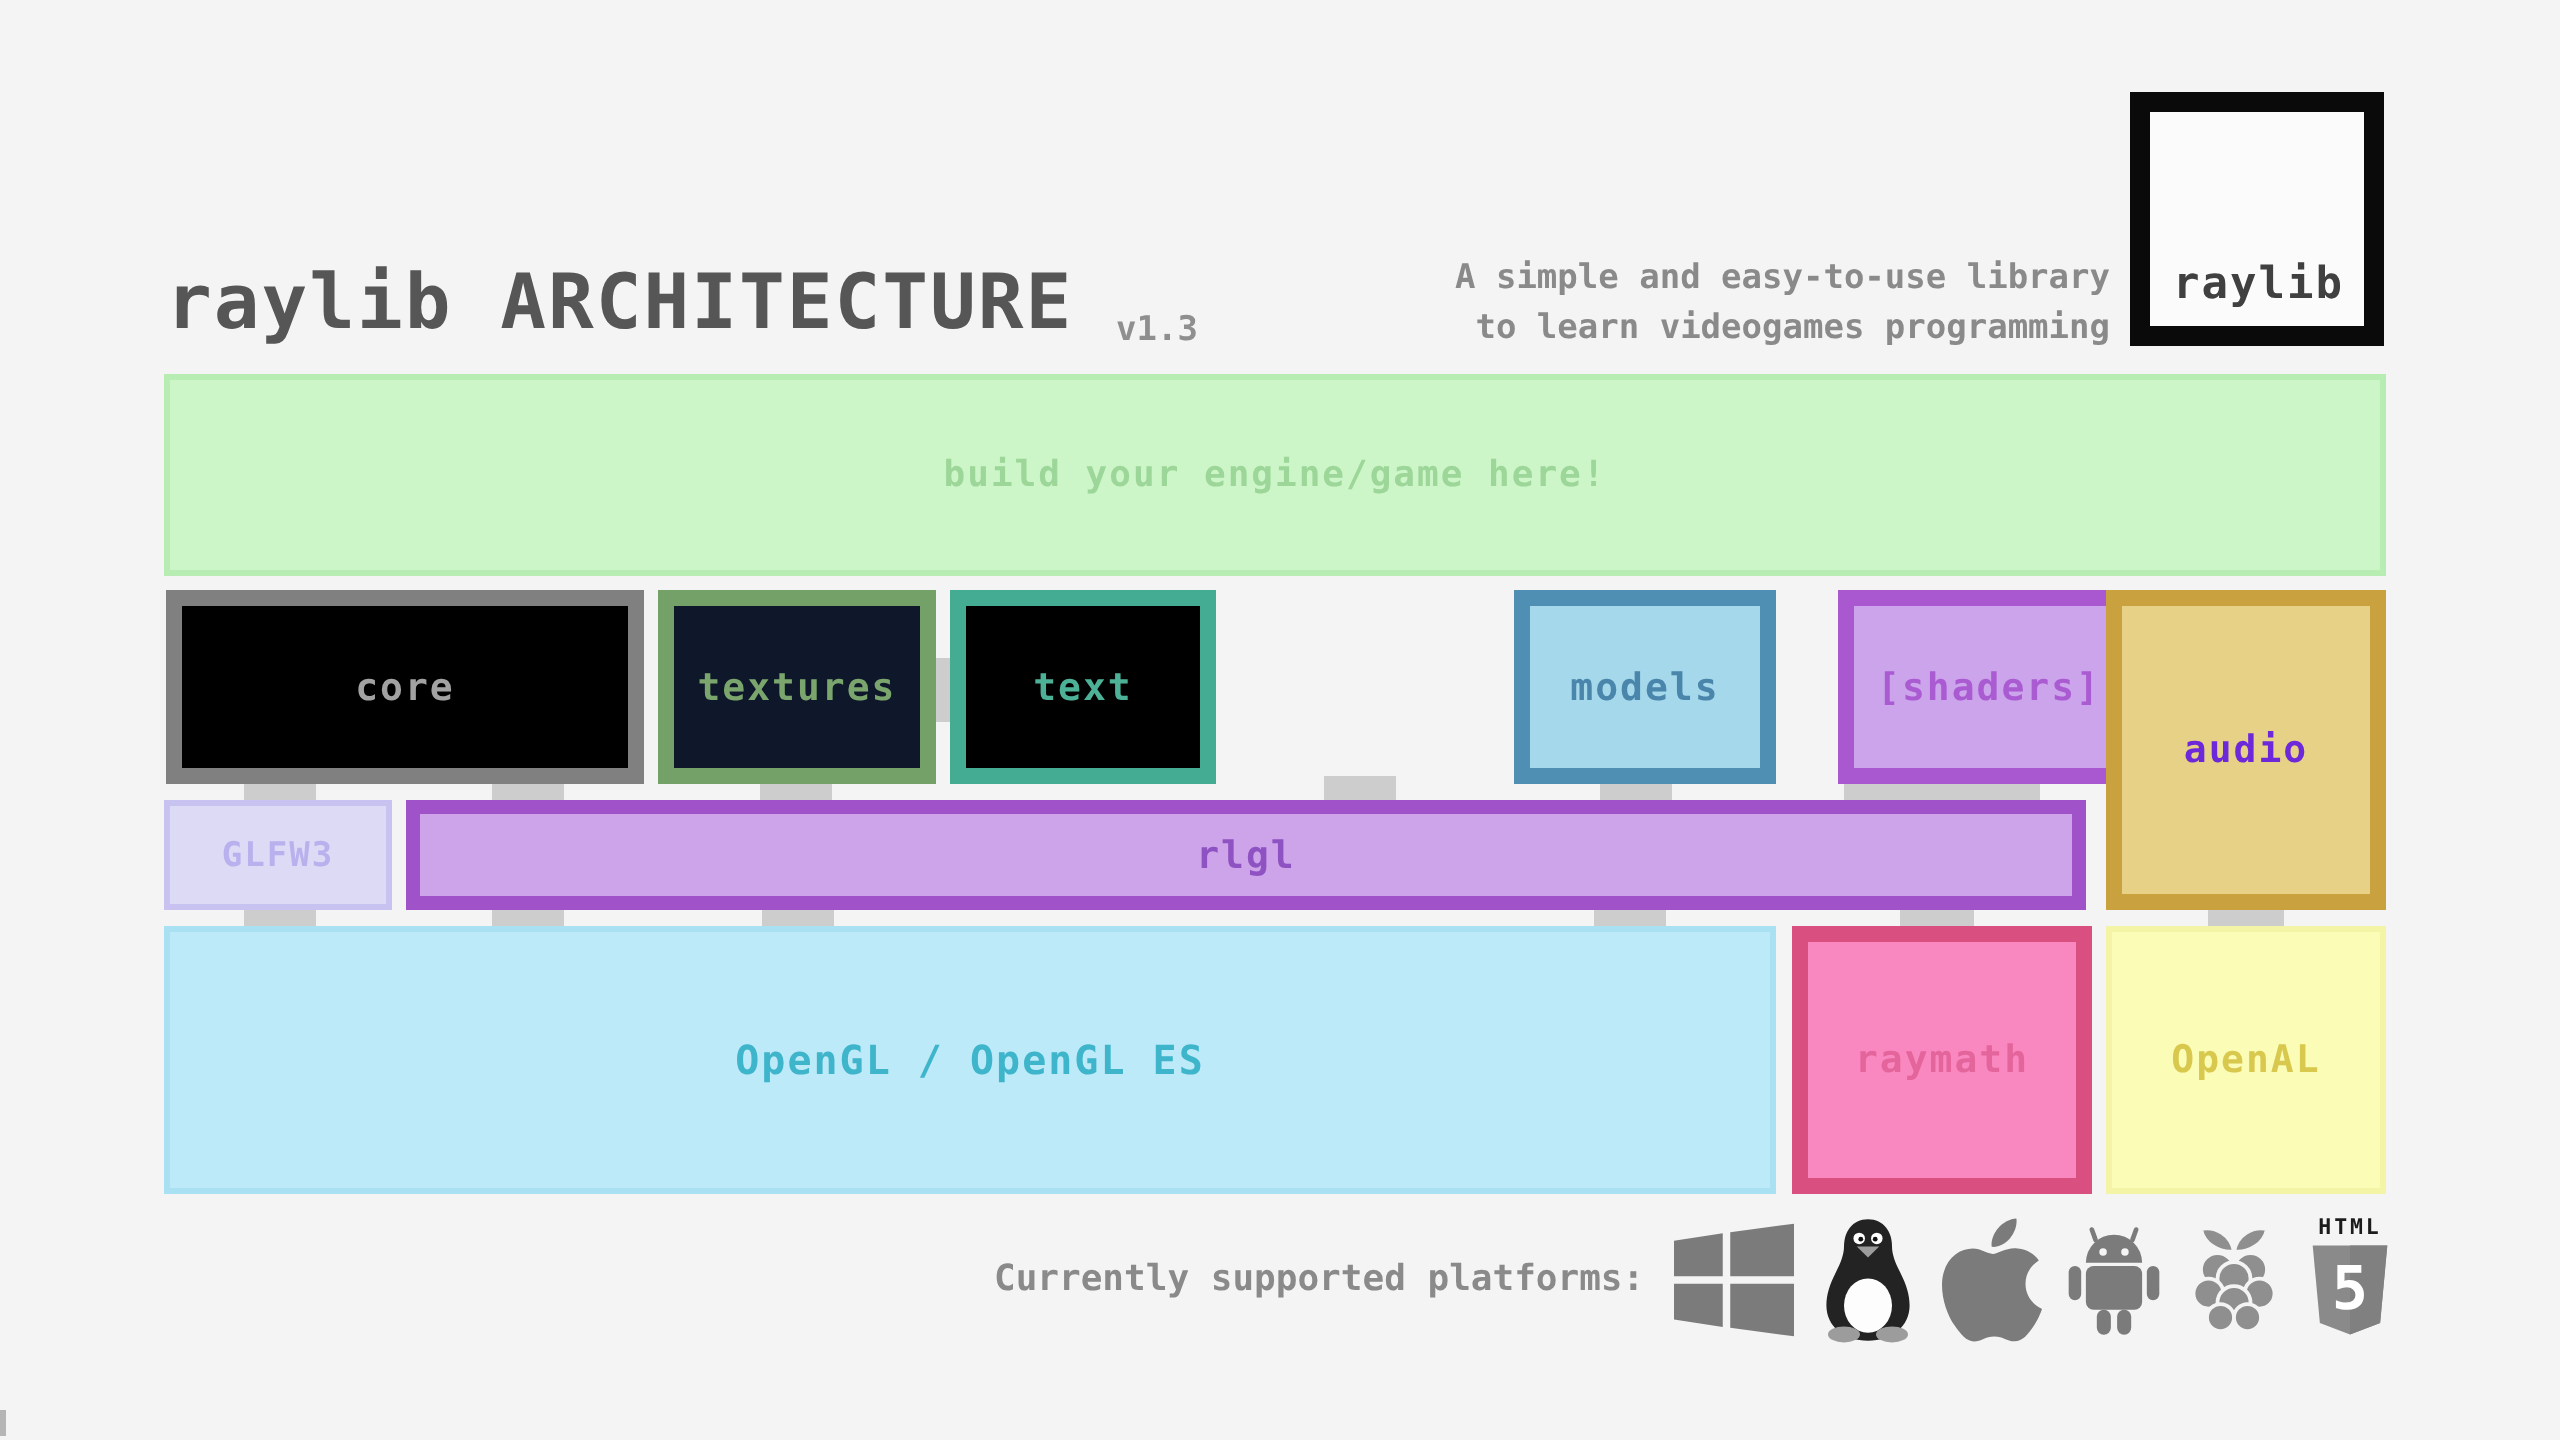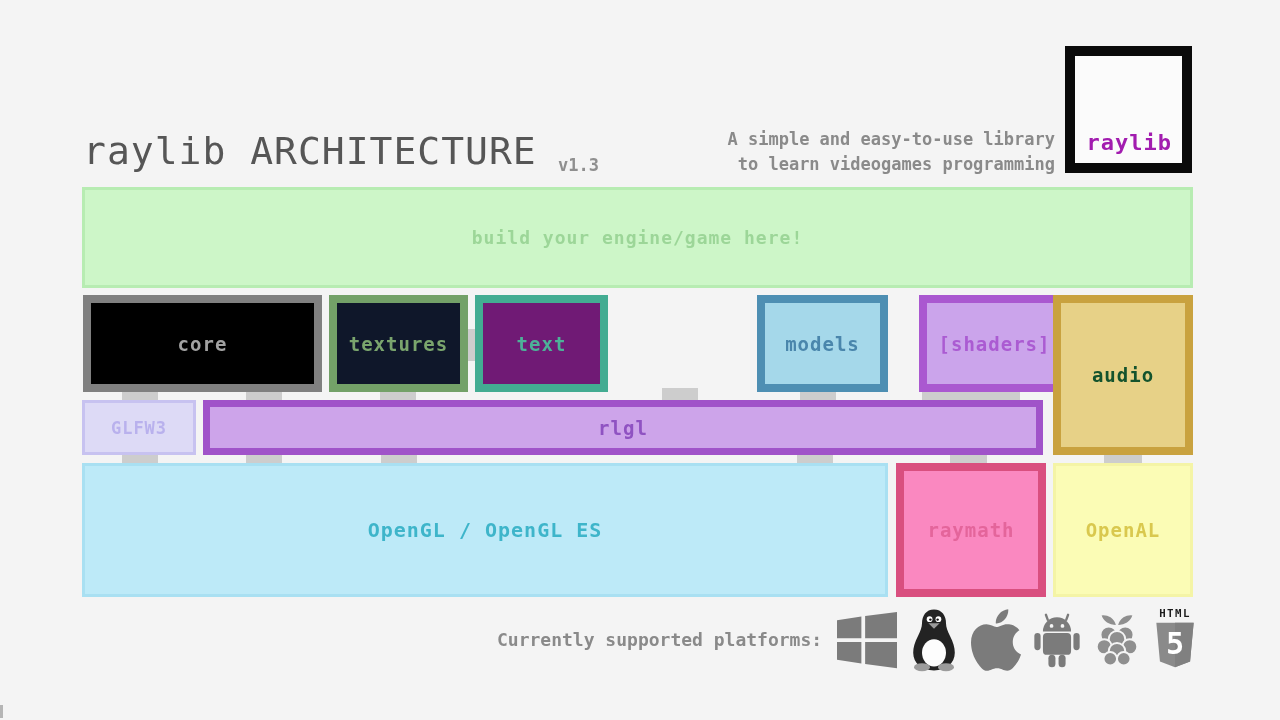--- a/index.html
+++ b/index.html
@@ -4,25 +4,25 @@
 <style>
   html,body{margin:0;padding:0;}
   body{
     width:1280px;height:720px;overflow:hidden;
     background:#f4f4f4;
     font-family:"DejaVu Sans Mono","Liberation Mono",monospace;
   }
   .stage{position:relative;width:1280px;height:720px;}
 
   
-  .title{position:absolute;left:83px;top:129px;font-size:38px;font-weight:normal;color:#565656;letter-spacing:1px;white-space:nowrap;}
+  .title{position:absolute;left:83px;top:129px;font-size:38px;font-weight:bold;color:#565656;letter-spacing:1px;white-space:nowrap;}
   .version{position:absolute;left:558px;top:155px;font-size:17px;font-weight:bold;color:#8f8f8f;}
   .tagline{position:absolute;right:225px;top:127px;text-align:right;font-size:17px;font-weight:bold;color:#8a8a8a;line-height:25px;white-space:nowrap;}
   .logo{position:absolute;left:1065px;top:46px;width:127px;height:127px;border:10px solid #0a0a0a;background:#fbfbfb;box-sizing:border-box;}
-  .logo .lbl{position:absolute;right:10px;bottom:8px;font-size:22px;font-weight:bold;color:#a21caf;letter-spacing:1px;}
+  .logo .lbl{position:absolute;right:10px;bottom:8px;font-size:22px;font-weight:bold;color:#404040;letter-spacing:1px;}
 
   
   .bx{position:absolute;box-sizing:border-box;border-style:solid;display:flex;align-items:center;justify-content:center;z-index:2;}
   .lbl{font-weight:bold;font-size:19px;letter-spacing:1px;white-space:nowrap;}
   #b-engine{left:82px;top:187px;width:1111px;height:101px;border-width:3px;}
   #b-engine .lbl{font-size:18px;}
   #b-core{left:83px;top:295px;width:239px;height:97px;border-width:8px;}
   #b-textures{left:329px;top:295px;width:139px;height:97px;border-width:8px;}
   #b-text{left:475px;top:295px;width:133px;height:97px;border-width:8px;}
   #b-shapes{left:615px;top:295px;width:133px;height:97px;border-width:8px;}
@@ -78,31 +78,31 @@
 
   <div class="bx" id="b-engine" style="background-color: rgb(205, 246, 200); border-color: rgb(183, 236, 178);">
     <span class="lbl" style="color: rgb(156, 214, 152);">build your engine/game here!</span>
   </div>
   <div class="bx" id="b-core" style="background-color: #000000; border-color: rgb(128, 128, 128);">
     <span class="lbl" style="color: rgb(162, 162, 162);">core</span>
   </div>
   <div class="bx" id="b-textures" style="background-color: #0f172a; border-color: rgb(115, 161, 104);">
     <span class="lbl" style="color: rgb(122, 165, 109);">textures</span>
   </div>
-  <div class="bx" id="b-text" style="background-color: #701a75; border-color: rgb(67, 172, 146);">
+  <div class="bx" id="b-text" style="background-color: #000000; border-color: rgb(67, 172, 146);">
     <span class="lbl" style="color: rgb(77, 177, 152);">text</span>
   </div>
   <div class="bx" id="b-models" style="background-color: rgb(165, 216, 234); border-color: rgb(78, 143, 179);">
     <span class="lbl" style="color: rgb(74, 134, 172);">models</span>
   </div>
   <div class="bx" id="b-shaders" style="background-color: rgb(203, 164, 235); border-color: rgb(170, 88, 208); margin-left: 24px;">
     <span class="lbl" style="color: rgb(171, 91, 210);">[shaders]</span>
   </div>
   <div class="bx" id="b-audio" style="background-color: rgb(231, 209, 135); border-color: rgb(201, 162, 63);">
-    <span class="lbl" style="color: #14532d;">audio</span>
+    <span class="lbl" style="color: #6d28d9;">audio</span>
   </div>
   <div class="bx" id="b-glfw3" style="background-color: rgb(221, 218, 246); border-color: rgb(199, 194, 240);">
     <span class="lbl" style="color: rgb(185, 177, 237);">GLFW3</span>
   </div>
   <div class="bx" id="b-rlgl" style="background-color: rgb(205, 164, 234); border-color: rgb(160, 83, 201);">
     <span class="lbl" style="color: rgb(143, 82, 194);">rlgl</span>
   </div>
   <div class="bx" id="b-opengl" style="background-color: rgb(189, 234, 248); border-color: rgb(169, 224, 242);">
     <span class="lbl" style="color: rgb(62, 181, 202);">OpenGL / OpenGL ES</span>
   </div>

